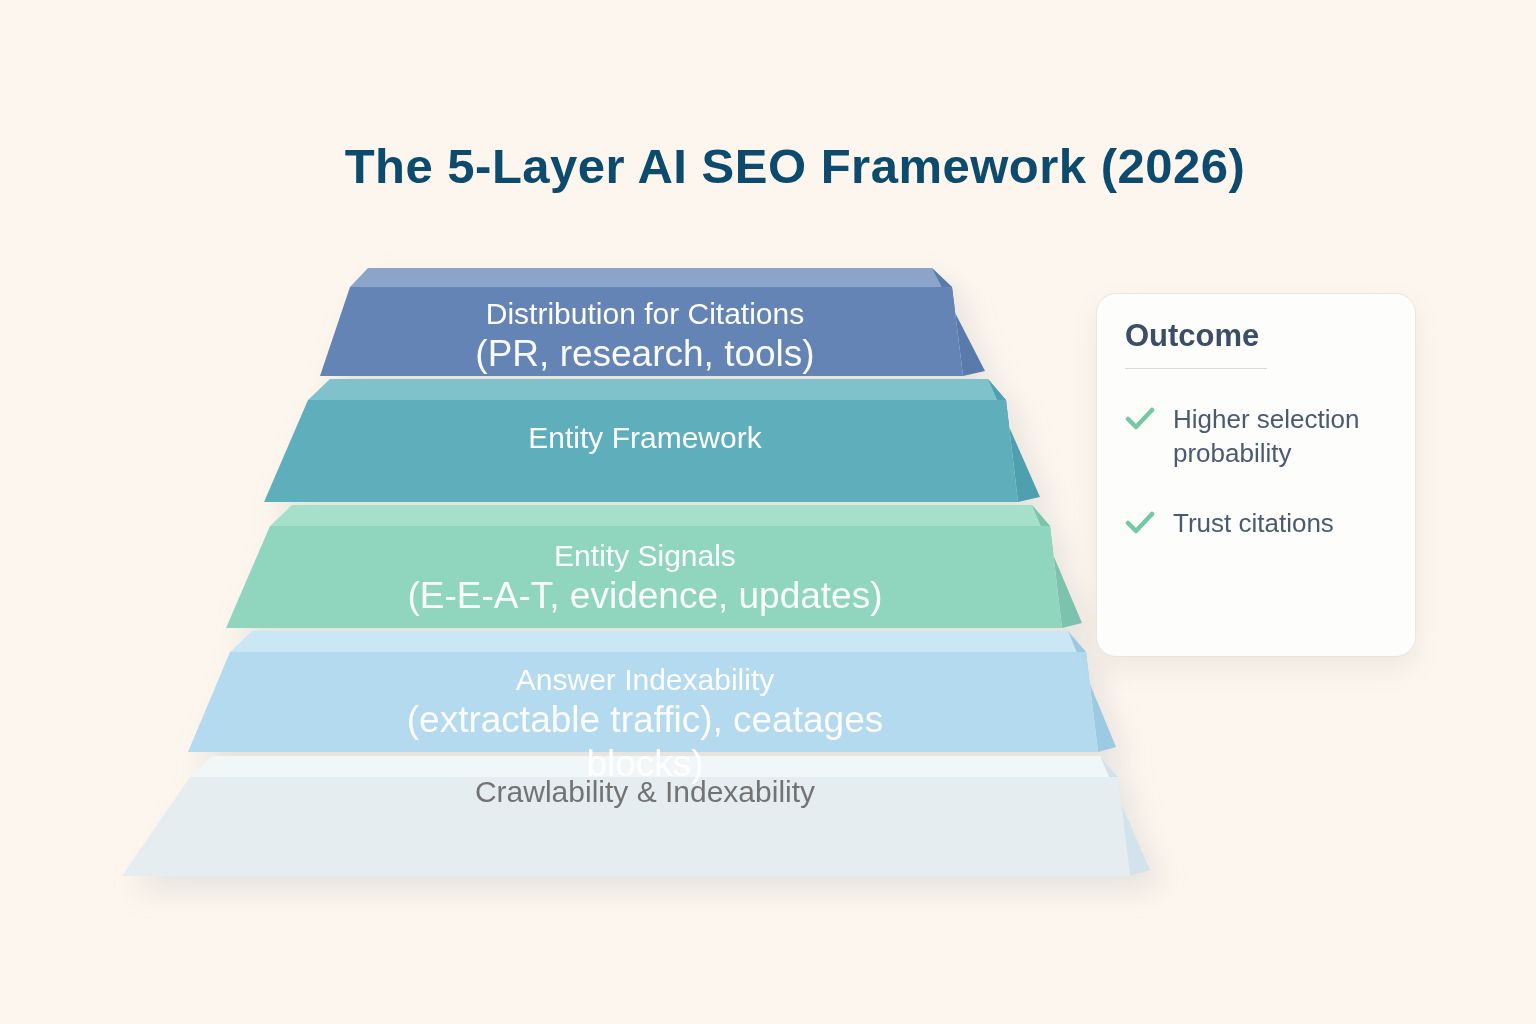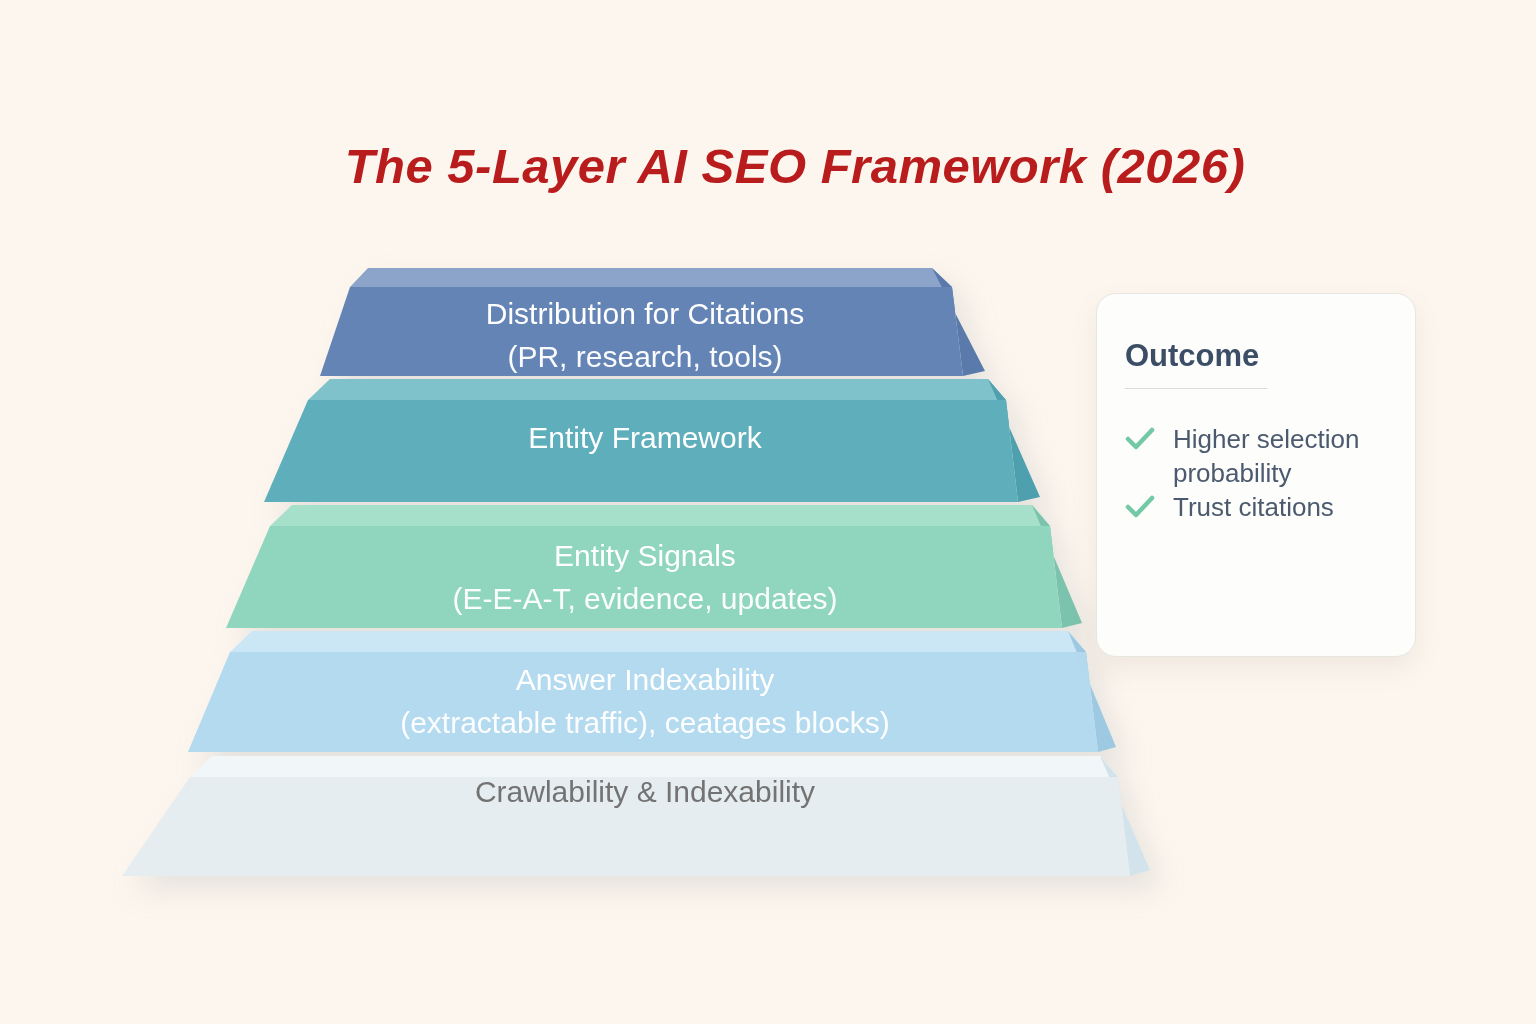--- a/index.html
+++ b/index.html
@@ -4,44 +4,44 @@
 <style>
   html,body{margin:0;padding:0;background:#FDF6EE;}
   .stage{
     position:relative;width:1536px;height:1024px;overflow:hidden;
     background:#FDF6EE;
     font-family:"Liberation Sans", sans-serif;
   }
   .page-title{
     position:absolute;left:300px;top:138px;width:990px;
     text-align:center;font-size:49px;font-weight:700;
-    color:#b91c1c;letter-spacing:0.5px;font-style:italic;
+    color:#0c4a6e;letter-spacing:0.5px;
   }
   .pyramid-svg{position:absolute;left:0;top:0;}
   .pyramid-group{filter:drop-shadow(12px 14px 14px rgba(140,150,160,0.20));}
   .layer-label{
     position:absolute;left:345px;width:600px;text-align:center;color:#FFFFFF;
   }
   .layer-title{font-size:30px;font-weight:400;line-height:1.2;}
-  .layer-sub{font-size:30px;font-weight:400;line-height:1.2;margin-top:7px;opacity:0.97;}
+  .layer-sub{font-size:37px;font-weight:400;line-height:1.2;opacity:0.97;}
   .label-1{top:296px;}
   .label-2{top:420px;}
   .label-3{top:538px;}
   .label-4{top:662px;}
   .label-5{top:774px;color:#737373;text-align:center;}
   .label-5 .layer-title{font-size:30px;}
   .outcome-card{
     position:absolute;left:1096px;top:293px;width:320px;height:364px;
     background:#FDFDFC;border:1px solid #E7E6E1;border-radius:20px;
     box-shadow:0 12px 26px rgba(150,140,120,0.12);
-    padding:44px 28px;box-sizing:border-box;
+    padding:24px 28px;box-sizing:border-box;
   }
   .outcome-heading{font-size:31px;font-weight:700;color:#3C4D66;margin:0;}
   .outcome-divider{width:142px;height:1px;background:#DCDCD7;margin-top:14px;}
-  .outcome-list{margin-top:34px;display:flex;flex-direction:column;}
+  .outcome-list{margin-top:34px;display:flex;flex-direction:column;gap:36px;}
   .outcome-item{display:flex;gap:18px;align-items:flex-start;}
   .outcome-item-label{font-size:26px;color:#4B5A6E;line-height:1.3;max-width:212px;}
   .check-icon{flex:0 0 auto;margin-top:4px;}
 </style>
 </head>
 <body>
 
 <div class="stage">
 
   <div class="page-title">The 5-Layer AI SEO Framework (2026)</div>

